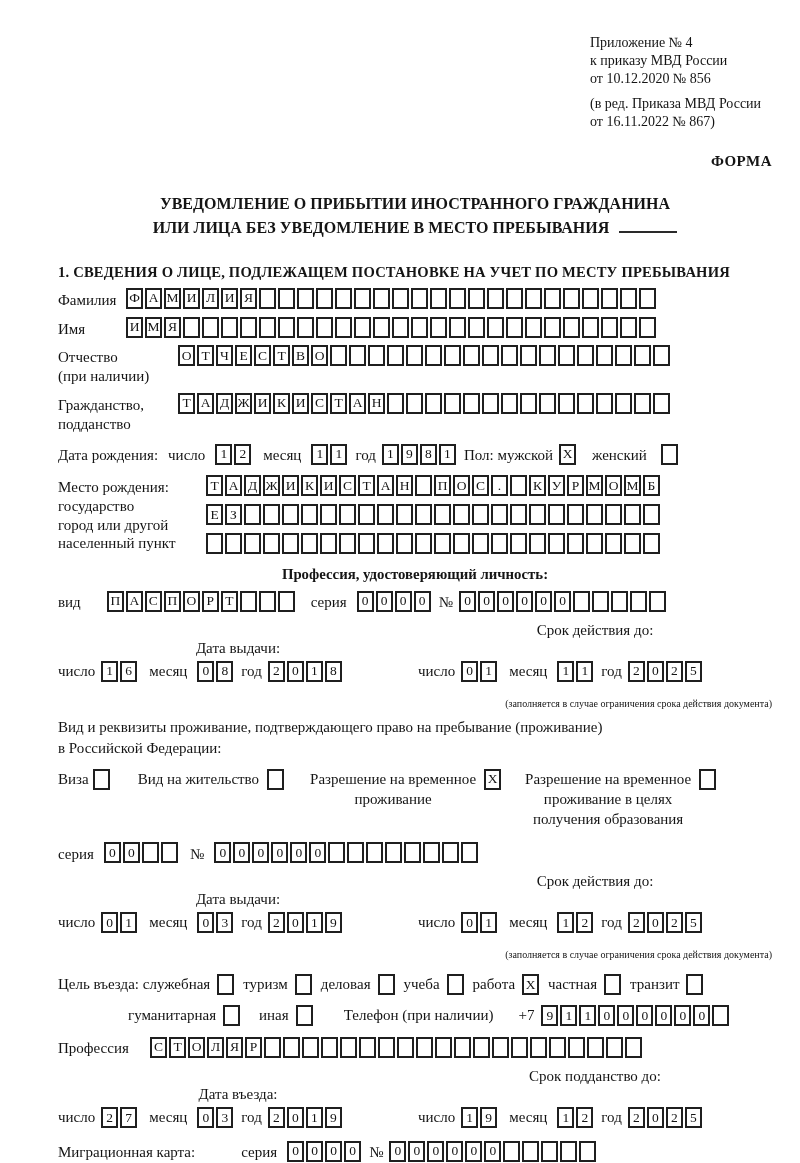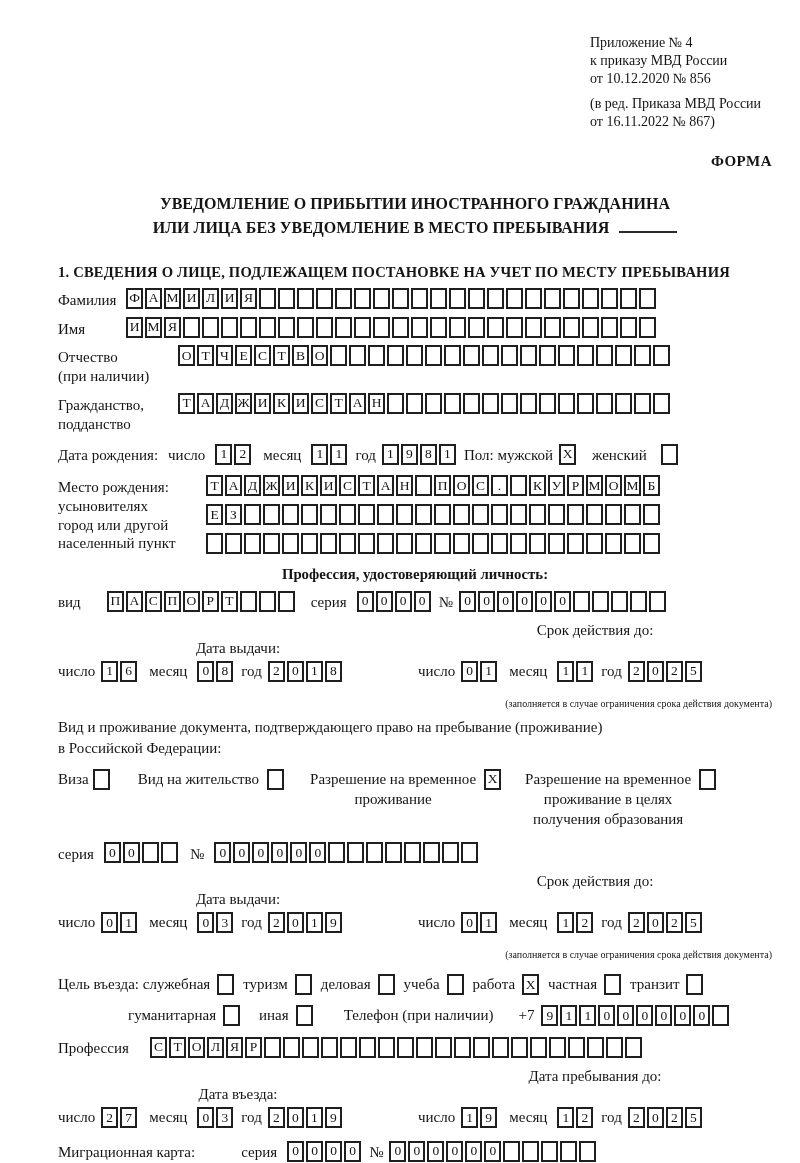--- a/index.html
+++ b/index.html
@@ -237,21 +237,21 @@
         <div class="cell">X</div>
       </div>
     <span class="lbl gap14">женский</span>
     <div class="cells gap14">
         <div class="cell"></div>
       </div>
   </div>
 
   <div class="row mt10">
     <div class="lbl w148 pre">Место рождения:
-усыновителях
+государство
 город или другой
 населенный пункт</div>
     <div class="stack">
       <div class="cells">
           <div class="cell">Т</div>
           <div class="cell">А</div>
           <div class="cell">Д</div>
           <div class="cell">Ж</div>
           <div class="cell">И</div>
           <div class="cell">К</div>
@@ -407,21 +407,21 @@
       <div class="cells gap6">
           <div class="cell">2</div>
           <div class="cell">0</div>
           <div class="cell">2</div>
           <div class="cell">5</div>
         </div>
     </div>
   </div>
   <div class="note-right">(заполняется в случае ограничения срока действия документа)</div>
 
-  <div class="mt10">Вид и проживание документа, подтверждающего право на пребывание (проживание)</div>
+  <div class="mt10">Вид и реквизиты проживание, подтверждающего право на пребывание (проживание)</div>
   <div class="mt4">в Российской Федерации:</div>
 
   <div class="cb-row">
     <div class="cb-item">
       <span class="txt">Виза</span>
       <div class="cells" style="margin-left:4px;">
           <div class="cell"></div>
         </div>
     </div>
     <div class="cb-item" style="margin-left:26px;">
@@ -603,21 +603,21 @@
         <div class="cell"></div>
         <div class="cell"></div>
         <div class="cell"></div>
         <div class="cell"></div>
         <div class="cell"></div>
       </div>
   </div>
 
   <div class="dates-head">
     <div class="lft">Дата въезда:</div>
-    <div class="rgt">Дата пребывания до:</div>
+    <div class="rgt">Срок подданство до:</div>
   </div>
   <div class="dates-line">
     <div class="grp lftg">
       <span>число</span>
       <div class="cells gap6">
           <div class="cell">2</div>
           <div class="cell">7</div>
         </div>
       <span class="gap10">месяц</span>
       <div class="cells gap10">

